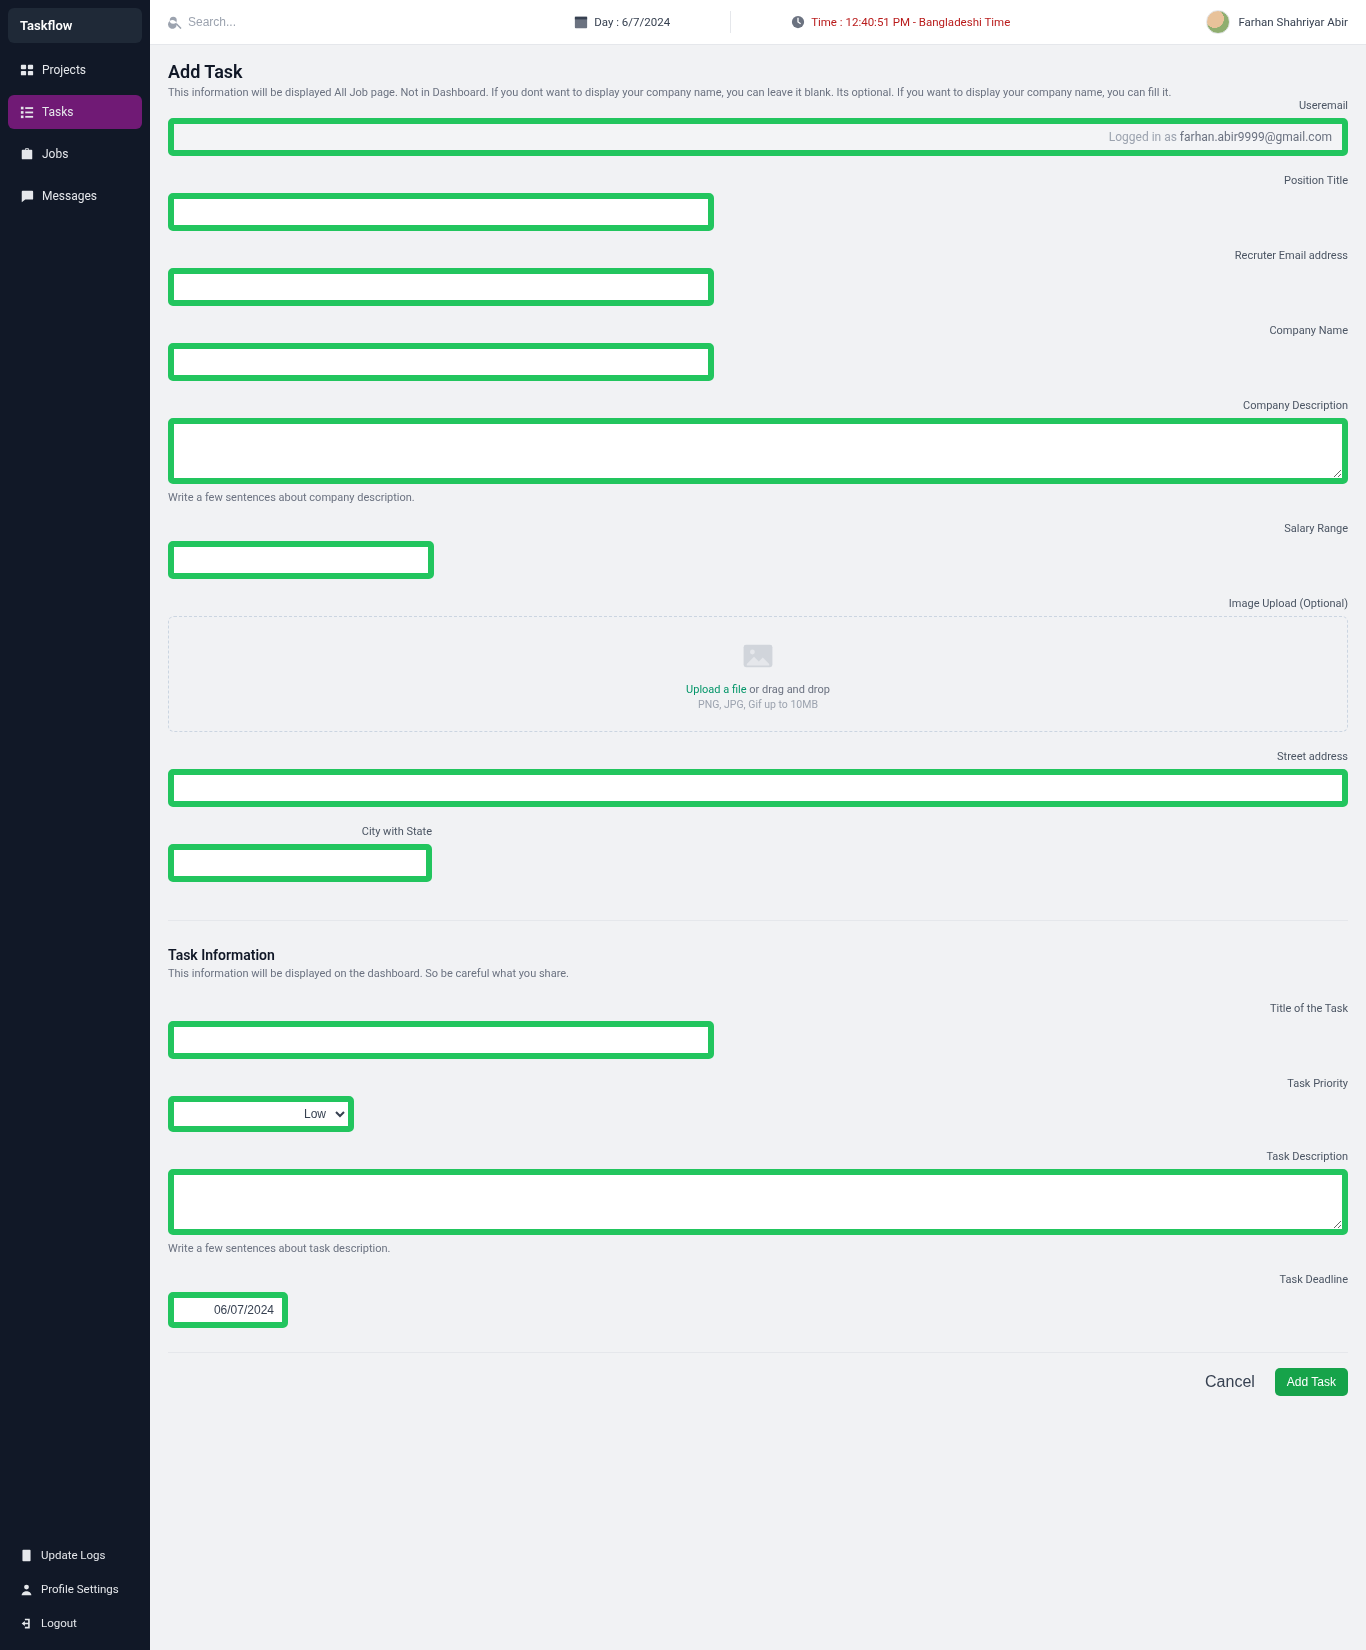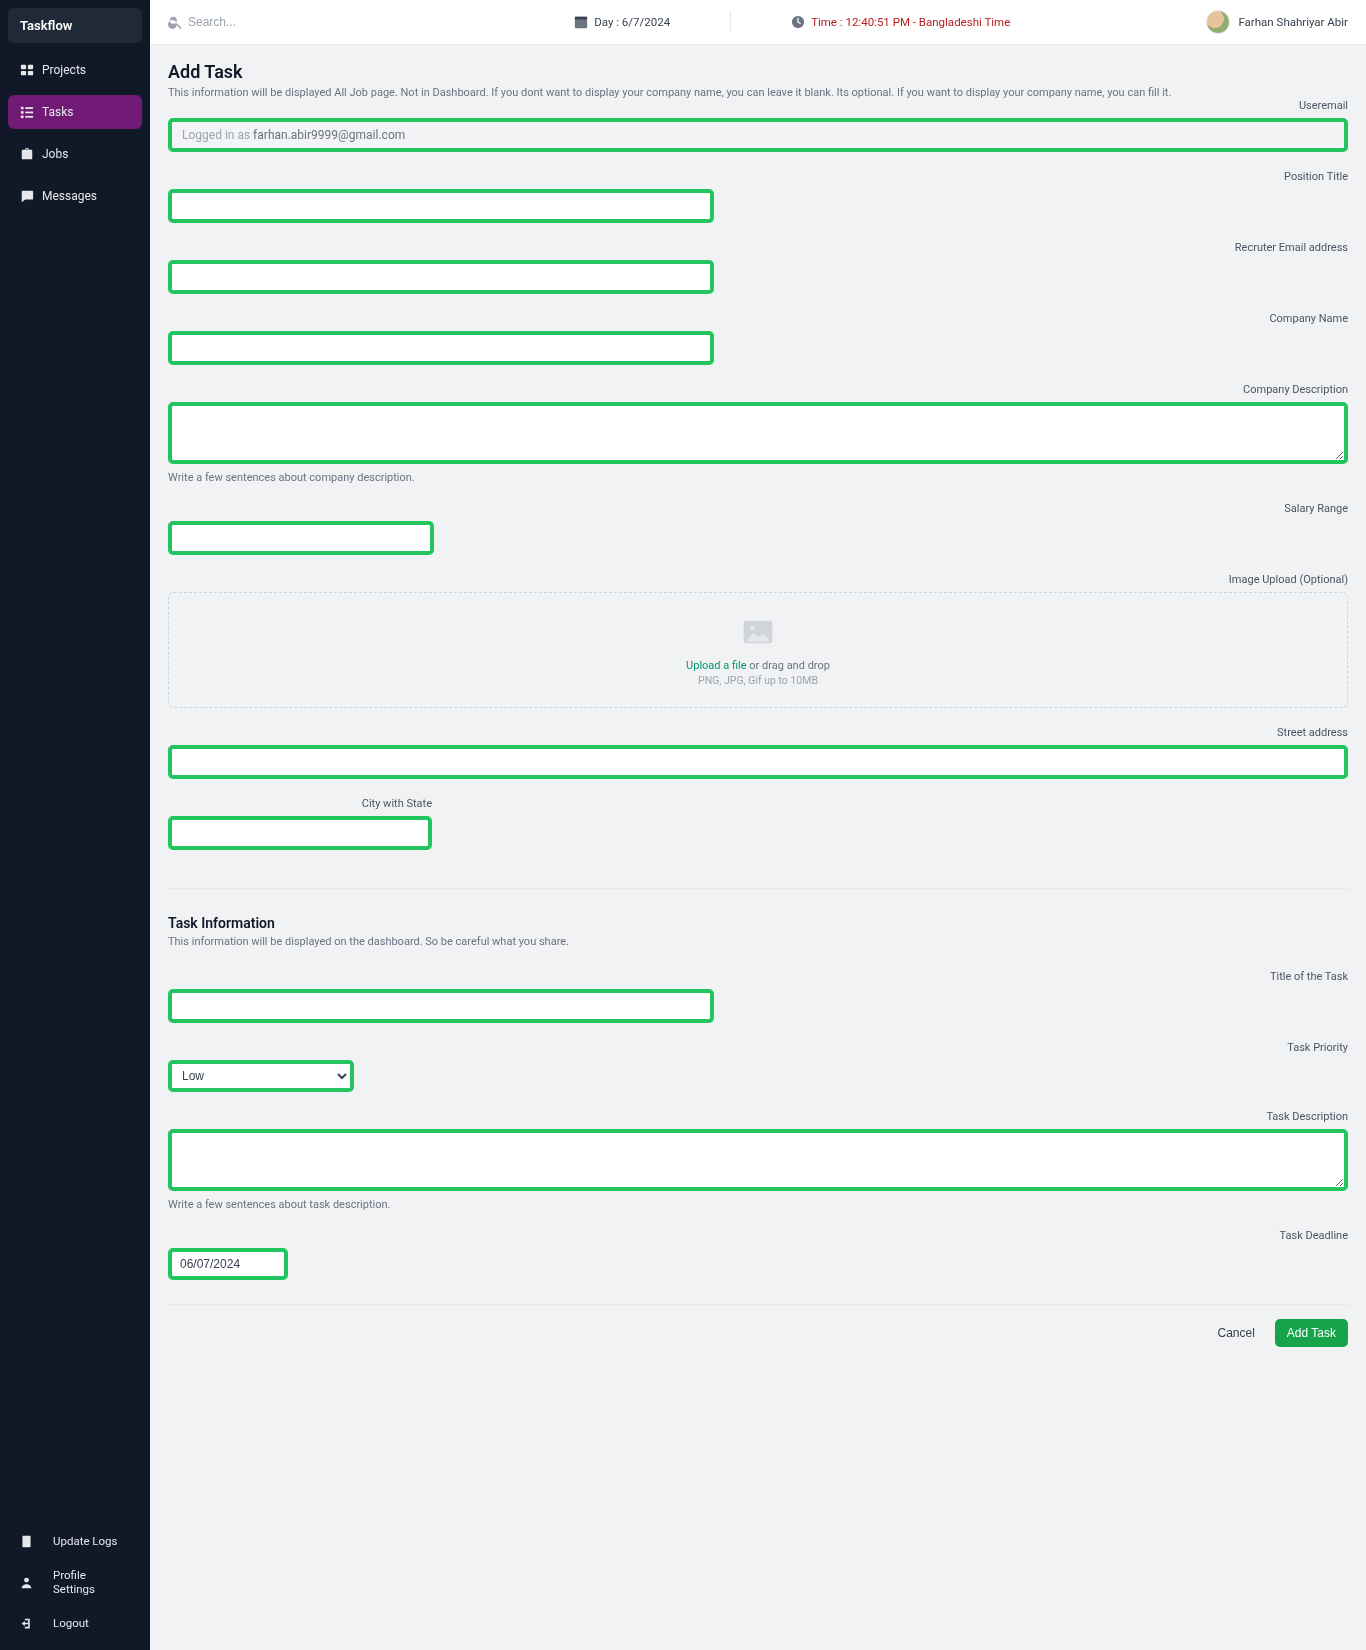--- a/index.html
+++ b/index.html
@@ -41,21 +41,21 @@
     cursor: pointer;
     margin-bottom: 8px;
   }
   .nav-item.active { background: #701a75; }
   .nav-icon { width: 14px; height: 14px; display: inline-flex; align-items: center; justify-content: center; }
   .nav-icon svg { width: 14px; height: 14px; fill: #e5e7eb; }
 
   .bottom-item {
     display: flex;
     align-items: center;
-    gap: 20px;
+    gap: 8px;
     padding: 8px 12px;
     font-size: 11.5px;
     color: #e5e7eb;
     cursor: pointer;
     margin-bottom: 4px;
   }
   .bottom-item svg { width: 13px; height: 13px; fill: #e5e7eb; }
 
   
   .main { flex: 1; display: flex; flex-direction: column; }
@@ -91,26 +91,27 @@
 
   h2.page-title { font-size: 18px; font-weight: 600; margin-bottom: 4px; color: #111827; }
   .page-sub { font-size: 11px; color: #6b7280; }
 
   .field { margin-bottom: 18px; }
   .field-label { font-size: 11px; color: #4b5563; margin-bottom: 6px; display: block; text-align: right; }
   .helper { font-size: 11px; color: #6b7280; margin-top: 4px; }
 
   .input, .textarea, .select, .date-input {
     background: #fff;
-    border: 4px solid #22c55e;
+    border: 6px solid #22c55e;
     border-radius: 5px;
     padding: 6px 10px;
     font-size: 12px;
     color: #374151;
     width: 100%;
+    text-align: right;
   }
   .textarea { resize: vertical; }
 
   .w-sm { max-width: 260px; }
   .w-md { max-width: 546px; }
   .w-full { width: 100%; }
 
   .readonly {
     background: #f3f4f6;
     color: #6b7280;
@@ -147,21 +148,21 @@
   .footer-actions {
     border-top: 1px solid #e5e7eb;
     margin-top: 24px;
     padding-top: 14px;
     display: flex;
     justify-content: flex-end;
     gap: 12px;
     align-items: center;
   }
   .btn-link {
-    background: none; border: none; font-size: 12px; color: #374151; cursor: pointer; padding: 6px 8px;
+    background: none; border: none; font-size: 16px; color: #374151; cursor: pointer; padding: 6px 8px;
   }
   .btn-primary {
     background: #16a34a;
     color: #fff;
     border: none;
     border-radius: 5px;
     padding: 7px 12px;
     font-size: 12px;
     cursor: pointer;
   }

